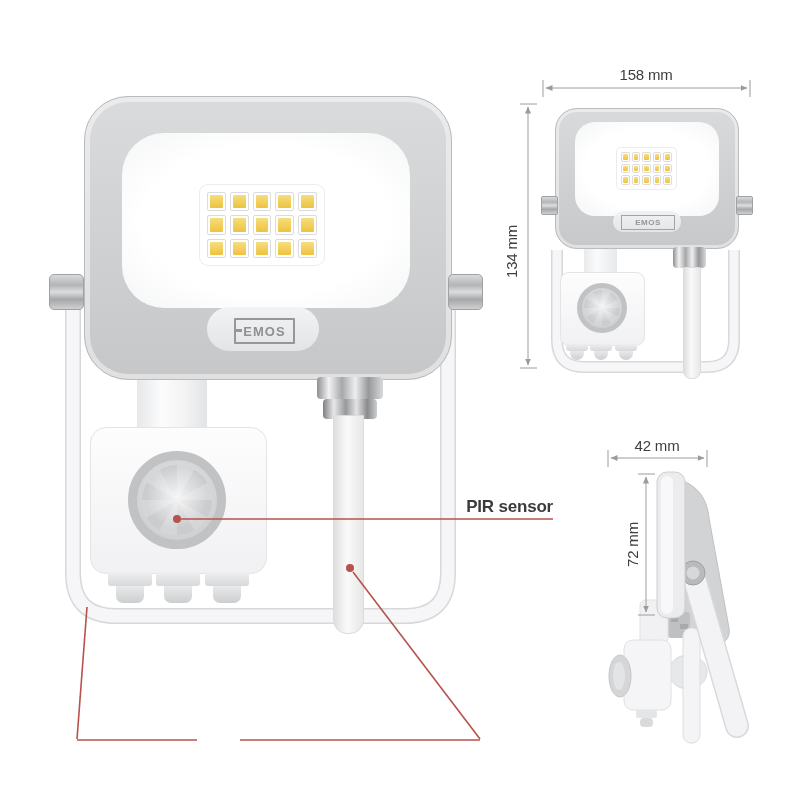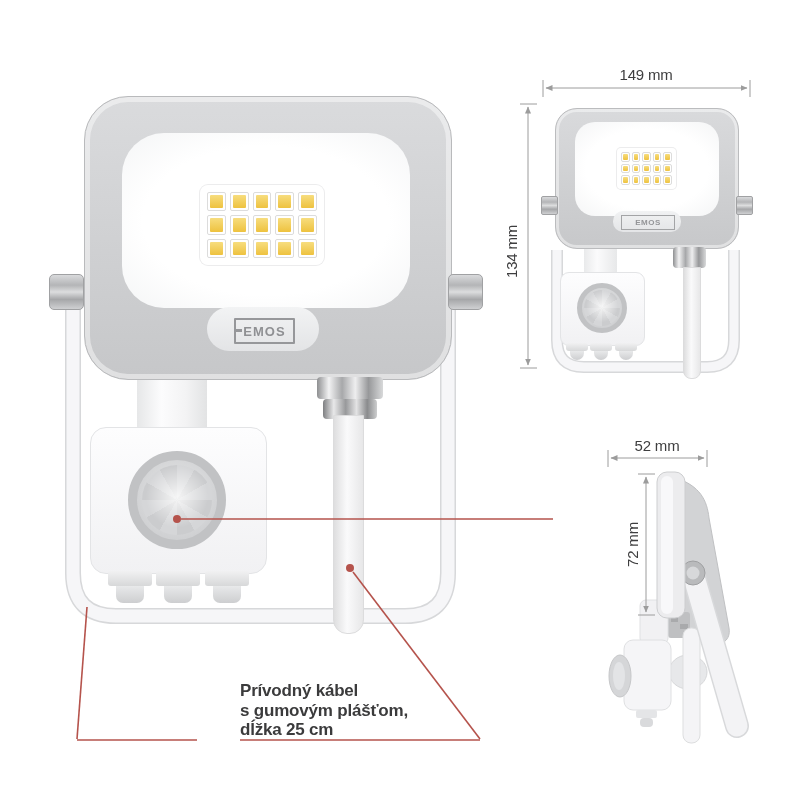--- a/index.html
+++ b/index.html
@@ -246,21 +246,19 @@
 
     <circle class="callout-dot" cx="177" cy="519" r="4"></circle>
     <line class="callout" x1="181" y1="519" x2="553" y2="519"></line>
     <line class="callout" x1="87" y1="607" x2="77" y2="739"></line>
     <line class="callout" x1="77" y1="740" x2="197" y2="740"></line>
     <circle class="callout-dot" cx="350" cy="568" r="4"></circle>
     <line class="callout" x1="353" y1="572" x2="480" y2="739"></line>
     <line class="callout" x1="240" y1="740" x2="480" y2="740"></line>
   </svg>
 
-  <div class="dim-label" style="left:600px;top:66px;width:92px">149 mm</div>
+  <div class="dim-label" style="left:600px;top:66px;width:92px">158 mm</div>
   <div class="dim-label rot" style="left:481px;top:243px;width:60px">134 mm</div>
-  <div class="dim-label" style="left:611px;top:437px;width:92px">52 mm</div>
+  <div class="dim-label" style="left:611px;top:437px;width:92px">42 mm</div>
   <div class="dim-label rot" style="left:602px;top:536px;width:60px">72 mm</div>
 
-  <div class="callout-label" style="left:240px;top:681px;width:230px">Prívodný kábel
-s gumovým plášťom,
-dĺžka 25 cm</div>
+  <div class="callout-label" style="left:420px;top:497px;width:133px;text-align:right">PIR sensor</div>
 </div>
 
 </body></html>

